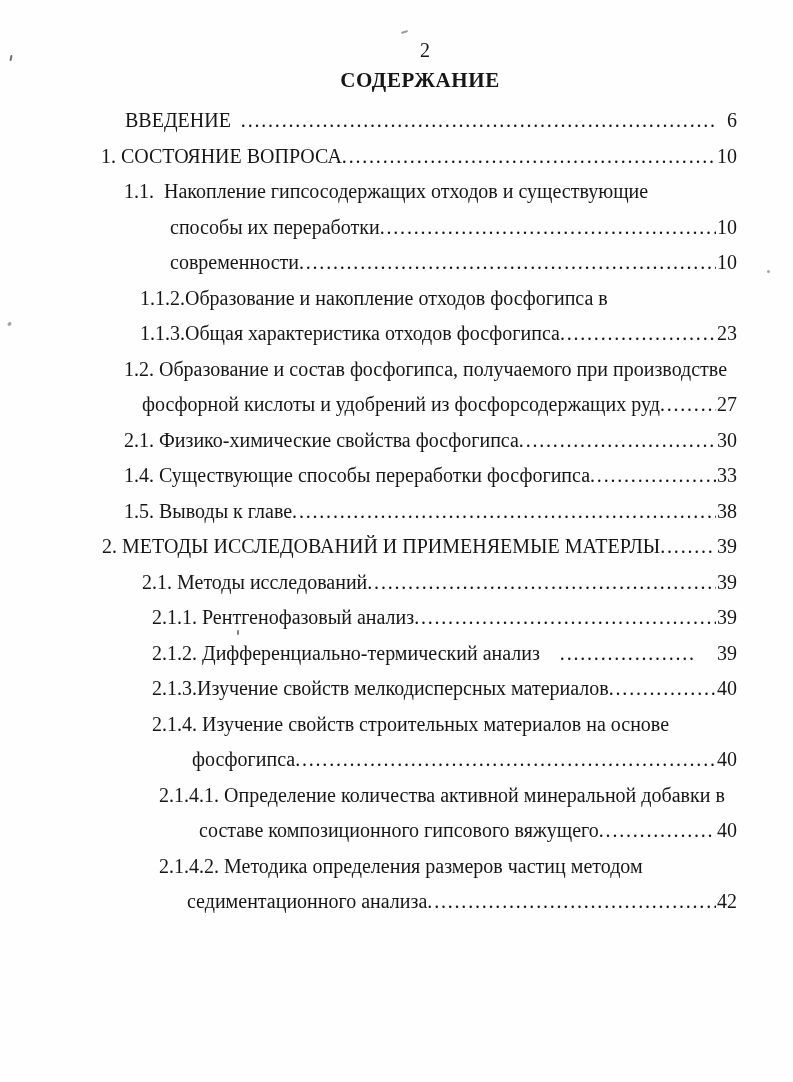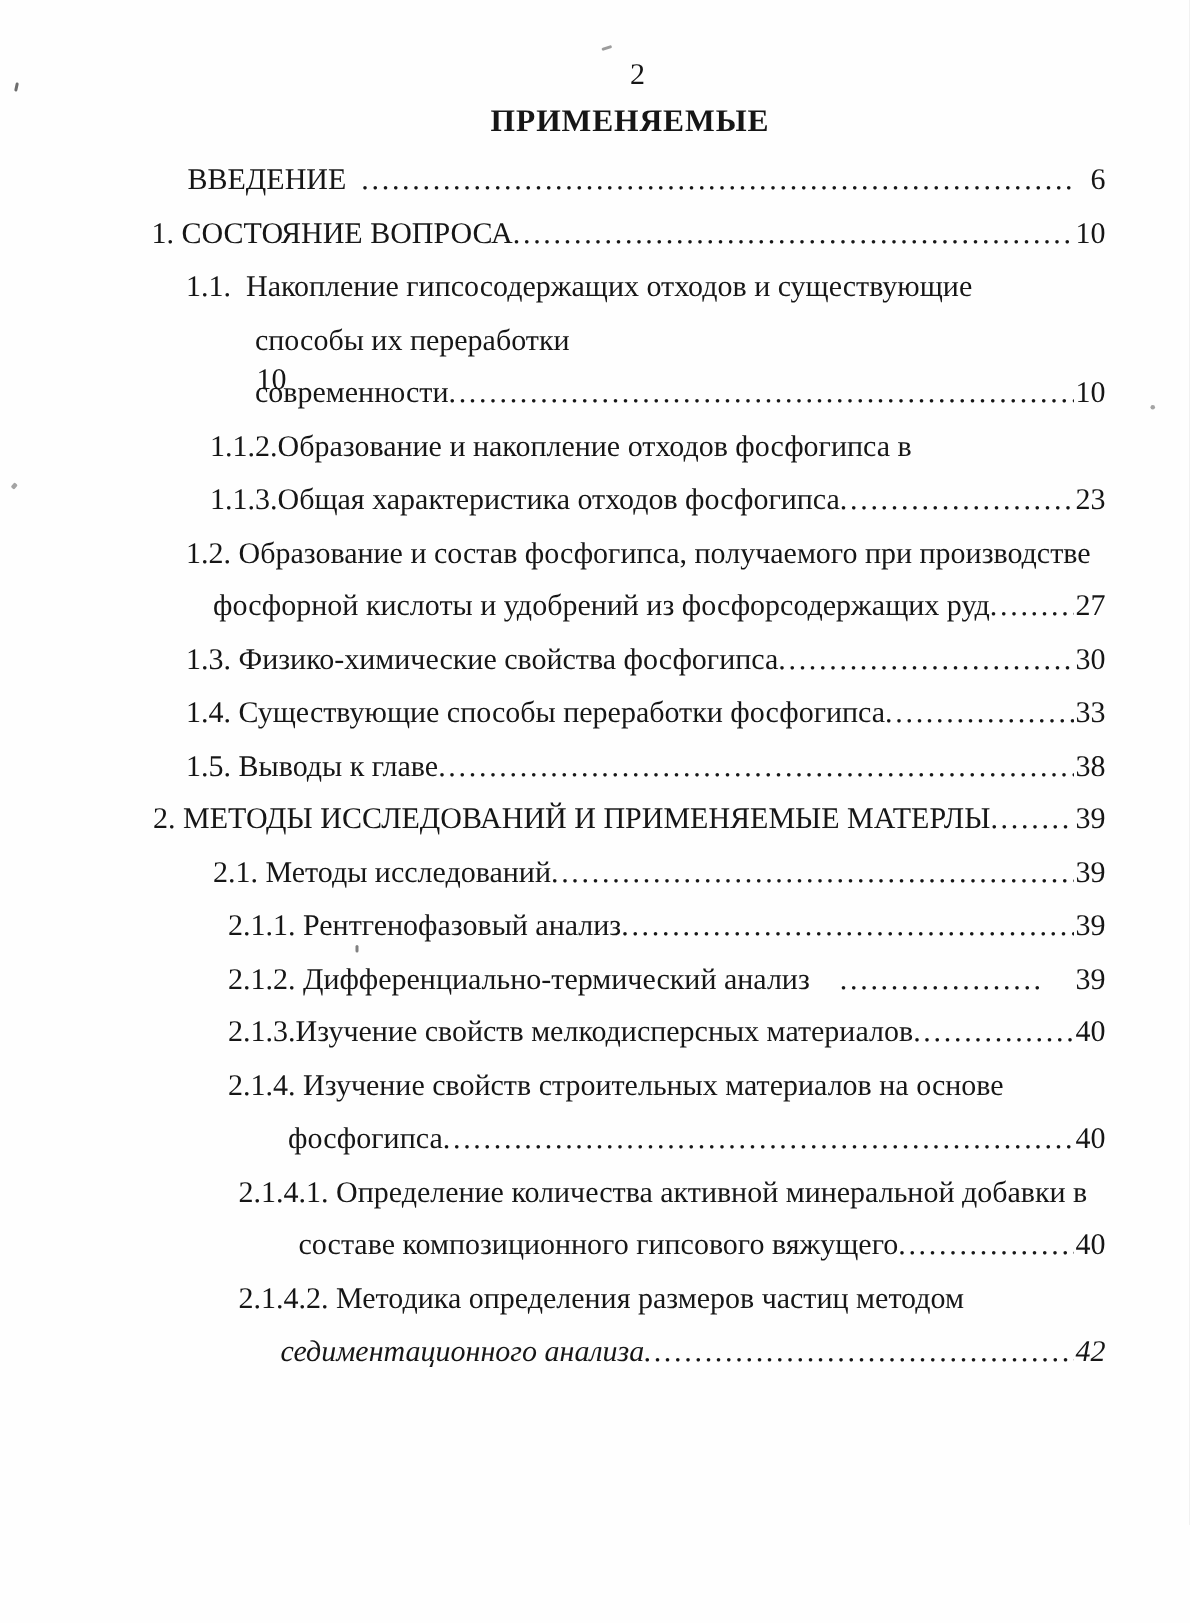--- a/index.html
+++ b/index.html
@@ -54,46 +54,46 @@
   .s2{top:55px;left:10px;width:2px;height:6px;transform:rotate(12deg);}
   .s3{top:322px;left:8px;width:3px;height:4px;transform:rotate(40deg);opacity:0.5;}
   .s4{top:630px;left:237px;width:2px;height:5px;opacity:0.7;}
   .s5{top:270px;left:767px;width:3px;height:3px;border-radius:50%;opacity:0.5;}
 </style>
 </head>
 <body>
 
 <div class="page">
   <div class="page-num">2</div>
-  <h1 class="doc-title">ПРИМЕНЯЕМЫЕ</h1>
+  <h1 class="doc-title">СОДЕРЖАНИЕ</h1>
 
   <div class="toc" id="toc">
       <div class="toc-line" style="padding-left: 26px; gap: 10px;"><span class="toc-text">ВВЕДЕНИЕ</span><span class="leader"></span><span class="toc-page">6</span></div>
       <div class="toc-line" style="padding-left: 2px;"><span class="toc-text">1. СОСТОЯНИЕ ВОПРОСА</span><span class="leader"></span><span class="toc-page">10</span></div>
       <div class="toc-line" style="padding-left: 25px;"><span class="toc-text">1.1.  Накопление гипсосодержащих отходов и существующие</span></div>
-      <div class="toc-line" style="padding-left: 71px; flex-direction: column;"><span class="toc-text">способы их переработки</span><span class="leader"></span><span class="toc-page">10</span></div>
+      <div class="toc-line" style="padding-left: 71px;"><span class="toc-text">способы их переработки</span><span class="leader"></span><span class="toc-page">10</span></div>
       <div class="toc-line" style="padding-left: 71px;"><span class="toc-text">современности</span><span class="leader"></span><span class="toc-page">10</span></div>
       <div class="toc-line" style="padding-left: 41px;"><span class="toc-text">1.1.2.Образование и накопление отходов фосфогипса в</span></div>
       <div class="toc-line" style="padding-left: 41px;"><span class="toc-text">1.1.3.Общая характеристика отходов фосфогипса</span><span class="leader"></span><span class="toc-page">23</span></div>
       <div class="toc-line" style="padding-left: 25px;"><span class="toc-text">1.2. Образование и состав фосфогипса, получаемого при производстве</span></div>
       <div class="toc-line" style="padding-left: 43px;"><span class="toc-text">фосфорной кислоты и удобрений из фосфорсодержащих руд</span><span class="leader"></span><span class="toc-page">27</span></div>
-      <div class="toc-line" style="padding-left: 25px;"><span class="toc-text">1.3. Физико-химические свойства фосфогипса</span><span class="leader"></span><span class="toc-page">30</span></div>
+      <div class="toc-line" style="padding-left: 25px;"><span class="toc-text">2.1. Физико-химические свойства фосфогипса</span><span class="leader"></span><span class="toc-page">30</span></div>
       <div class="toc-line" style="padding-left: 25px;"><span class="toc-text">1.4. Существующие способы переработки фосфогипса</span><span class="leader"></span><span class="toc-page">33</span></div>
       <div class="toc-line" style="padding-left: 25px;"><span class="toc-text">1.5. Выводы к главе</span><span class="leader"></span><span class="toc-page">38</span></div>
       <div class="toc-line" style="padding-left: 3px;"><span class="toc-text">2. МЕТОДЫ ИССЛЕДОВАНИЙ И ПРИМЕНЯЕМЫЕ МАТЕРЛЫ</span><span class="leader"></span><span class="toc-page">39</span></div>
       <div class="toc-line" style="padding-left: 43px;"><span class="toc-text">2.1. Методы исследований</span><span class="leader"></span><span class="toc-page">39</span></div>
       <div class="toc-line" style="padding-left: 53px;"><span class="toc-text">2.1.1. Рентгенофазовый анализ</span><span class="leader"></span><span class="toc-page">39</span></div>
       <div class="toc-line" style="padding-left: 53px; gap: 20px;"><span class="toc-text">2.1.2. Дифференциально-термический анализ</span><span class="leader"></span><span class="toc-page">39</span></div>
       <div class="toc-line" style="padding-left: 53px;"><span class="toc-text">2.1.3.Изучение свойств мелкодисперсных материалов</span><span class="leader"></span><span class="toc-page">40</span></div>
       <div class="toc-line" style="padding-left: 53px;"><span class="toc-text">2.1.4. Изучение свойств строительных материалов на основе</span></div>
       <div class="toc-line" style="padding-left: 93px;"><span class="toc-text">фосфогипса</span><span class="leader"></span><span class="toc-page">40</span></div>
       <div class="toc-line" style="padding-left: 60px;"><span class="toc-text">2.1.4.1. Определение количества активной минеральной добавки в</span></div>
       <div class="toc-line" style="padding-left: 100px;"><span class="toc-text">составе композиционного гипсового вяжущего</span><span class="leader"></span><span class="toc-page">40</span></div>
       <div class="toc-line" style="padding-left: 60px;"><span class="toc-text">2.1.4.2. Методика определения размеров частиц методом</span></div>
-      <div class="toc-line" style="padding-left: 88px; font-style: italic;"><span class="toc-text">седиментационного анализа</span><span class="leader"></span><span class="toc-page">42</span></div>
+      <div class="toc-line" style="padding-left: 88px;"><span class="toc-text">седиментационного анализа</span><span class="leader"></span><span class="toc-page">42</span></div>
     </div>
 
   <div class="speck s1"></div>
   <div class="speck s2"></div>
   <div class="speck s3"></div>
   <div class="speck s4"></div>
   <div class="speck s5"></div>
 </div>
 
 </body></html>

